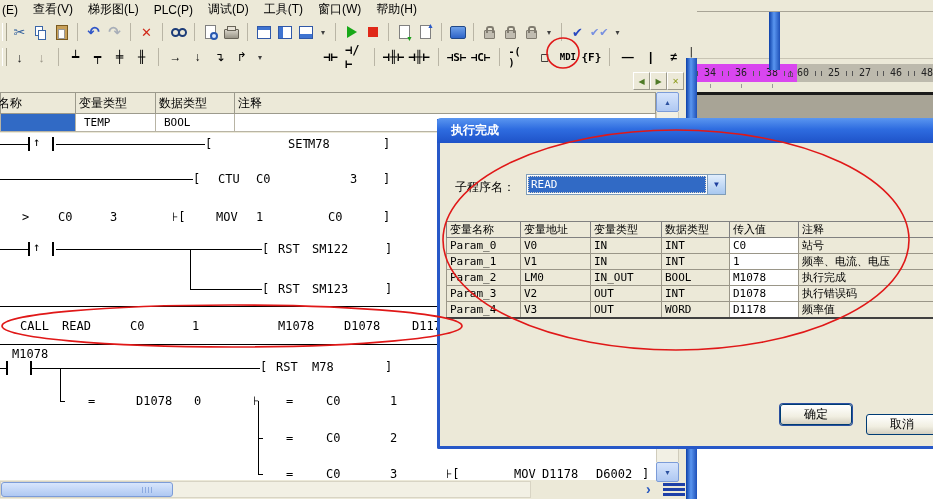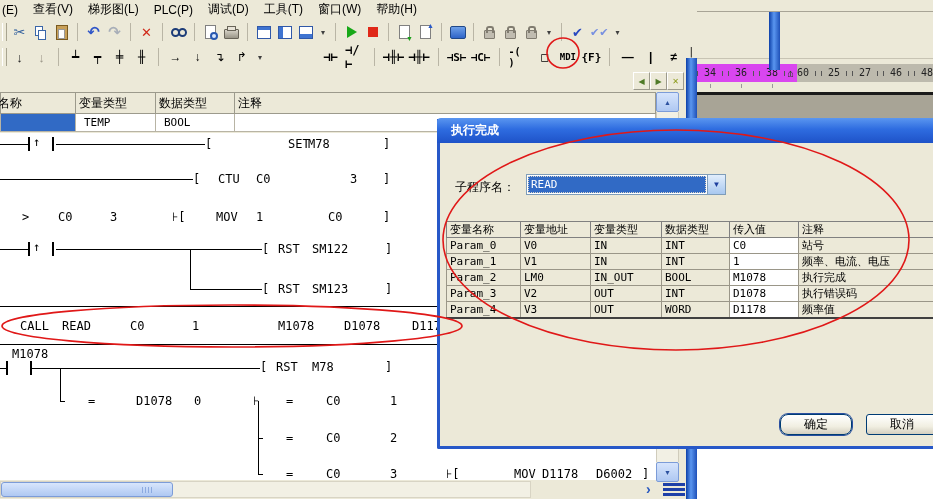--- a/index.html
+++ b/index.html
@@ -466,21 +466,21 @@
               <td class="mono">Param_4</td>
               <td class="mono">V3</td>
               <td class="mono">OUT</td>
               <td class="mono">WORD</td>
               <td class="val mono">D1178</td>
               <td class="">频率值</td>
             </tr>
           </tbody>
       </table>
     </div>
-    <button class="xp-btn default" style="left:340px;top:295px;border-radius:8px;">确定</button>
+    <button class="xp-btn default" style="left:340px;top:285px;">确定</button>
     <button class="xp-btn" style="left:426px;top:295px;">取消</button>
   </div>
 
   <svg class="abs anno" width="933" height="499" viewBox="0 0 933 499" id="anno-svg">
       <ellipse cx="563" cy="53" rx="16" ry="15" fill="none" stroke="#E01818" stroke-width="1.6"></ellipse>
       <ellipse cx="232" cy="326" rx="230" ry="21" fill="none" stroke="#E01818" stroke-width="1.6"></ellipse>
       <ellipse cx="676" cy="240" rx="233" ry="110" fill="none" stroke="#E01818" stroke-width="1.6"></ellipse>
     </svg>
 </div>
 

